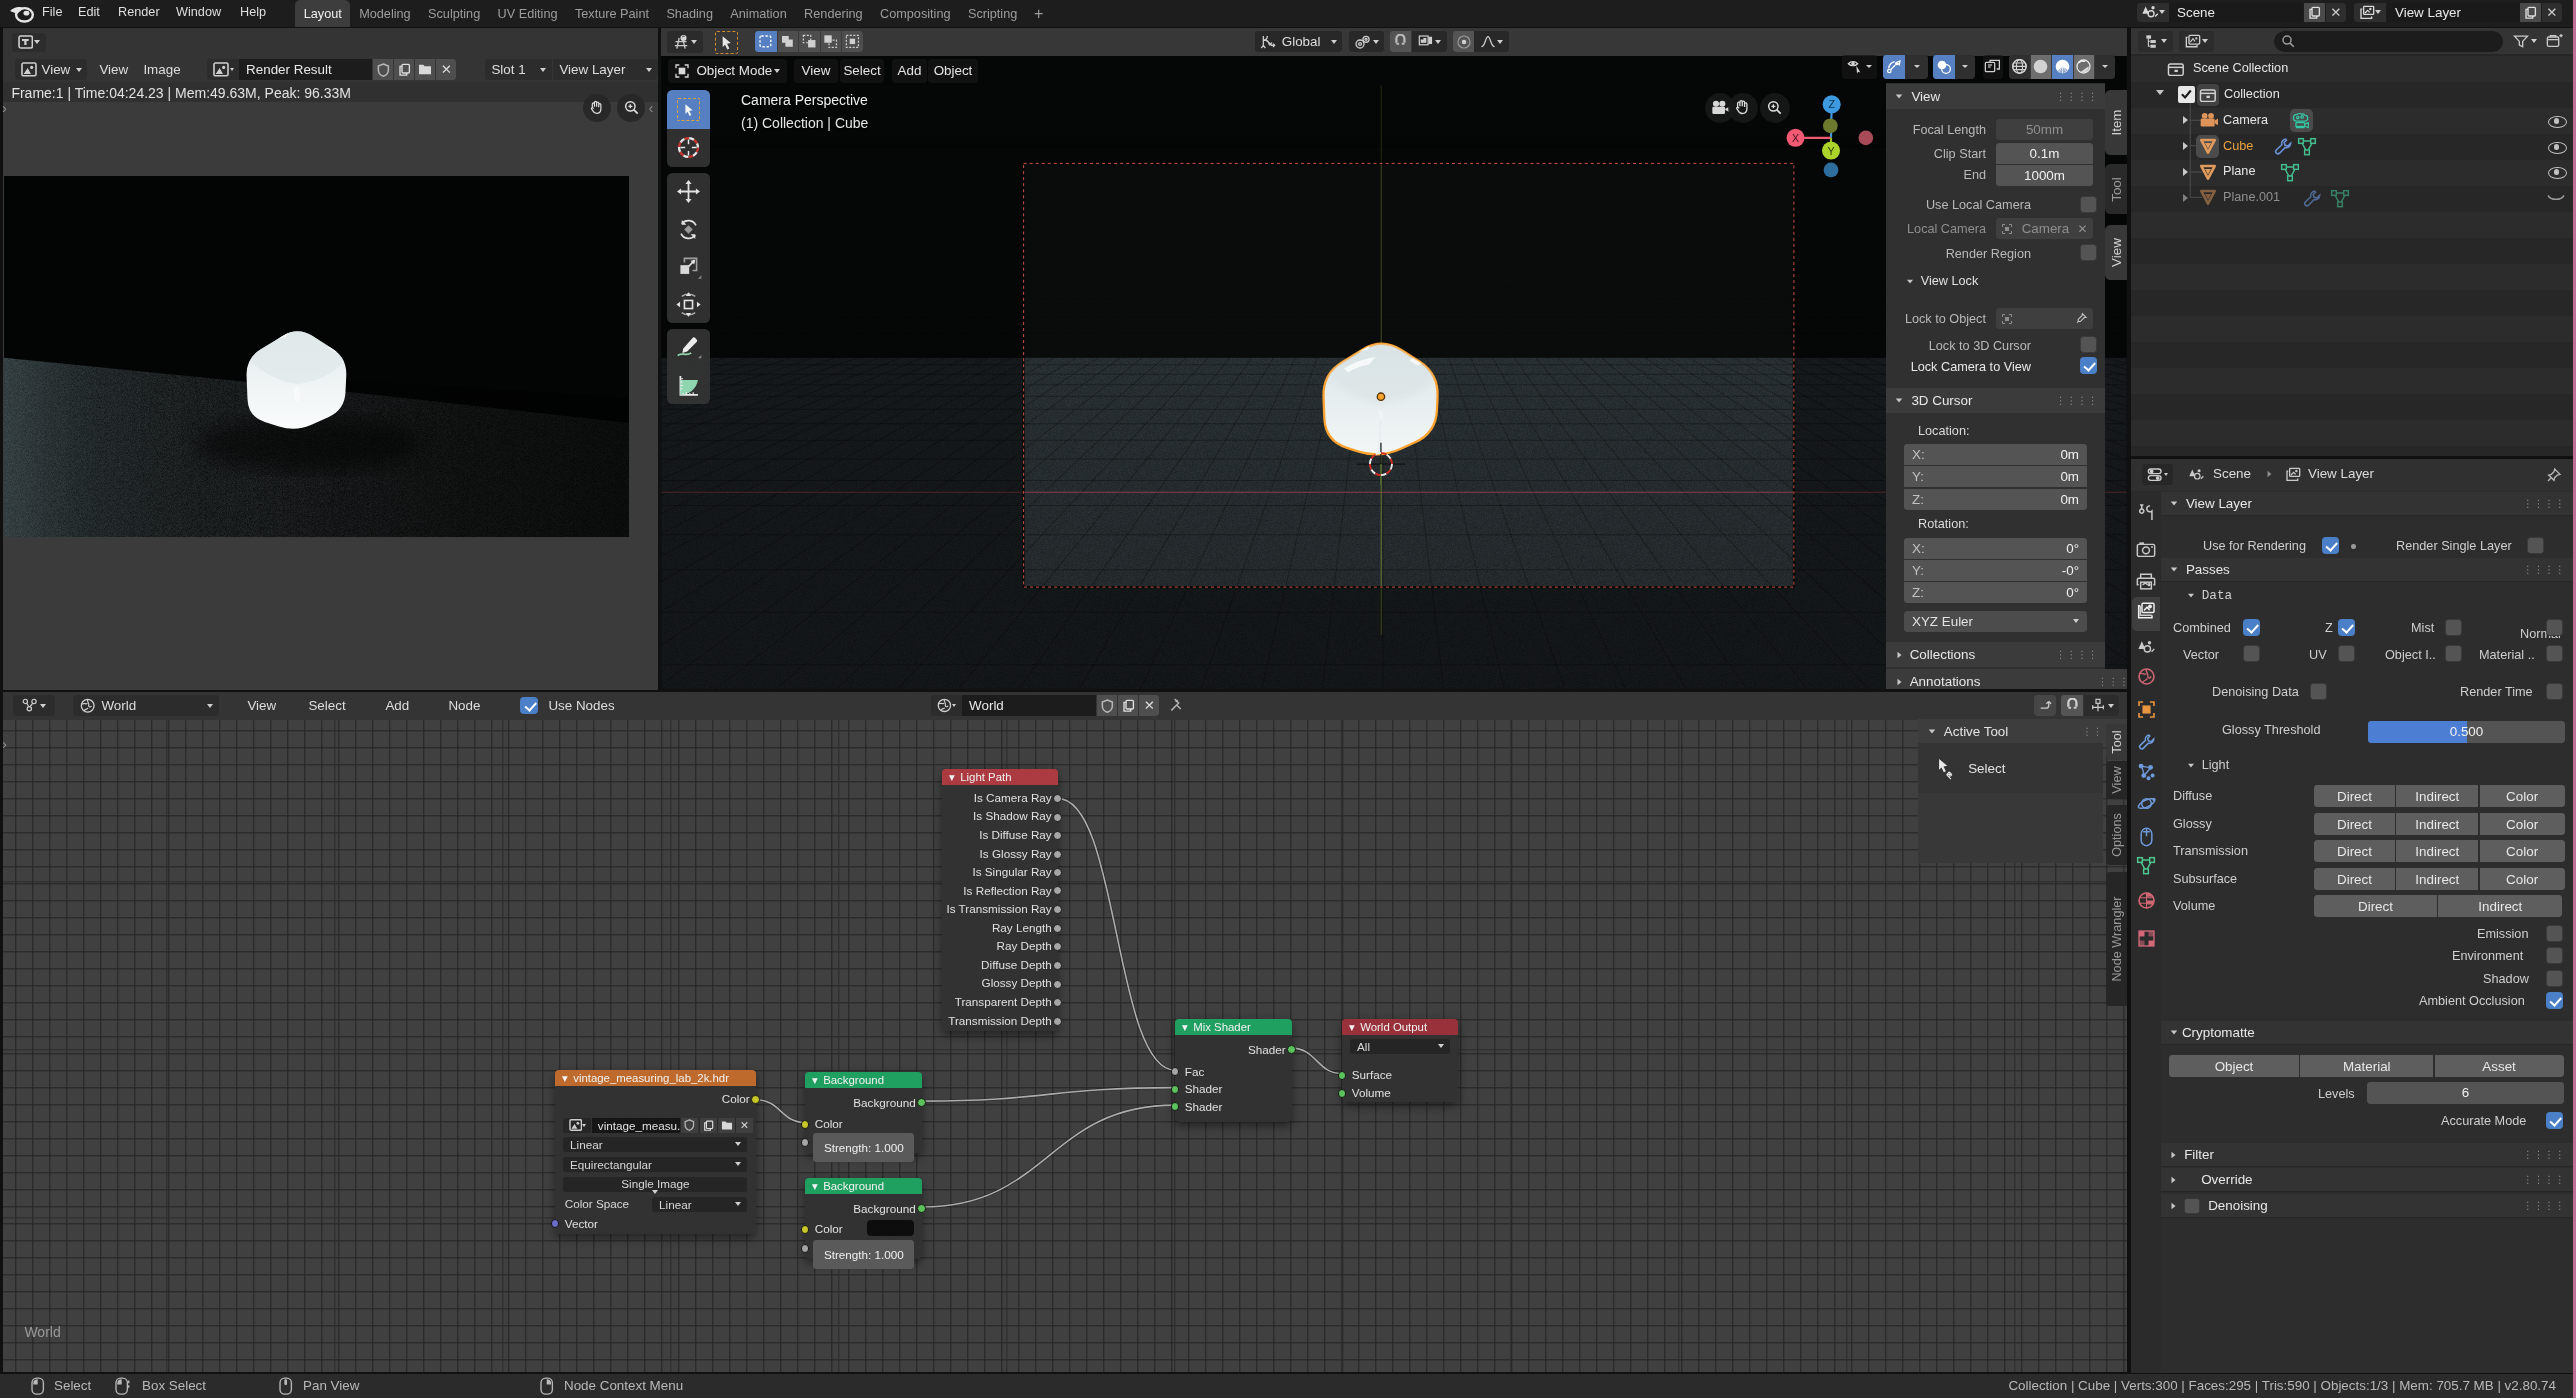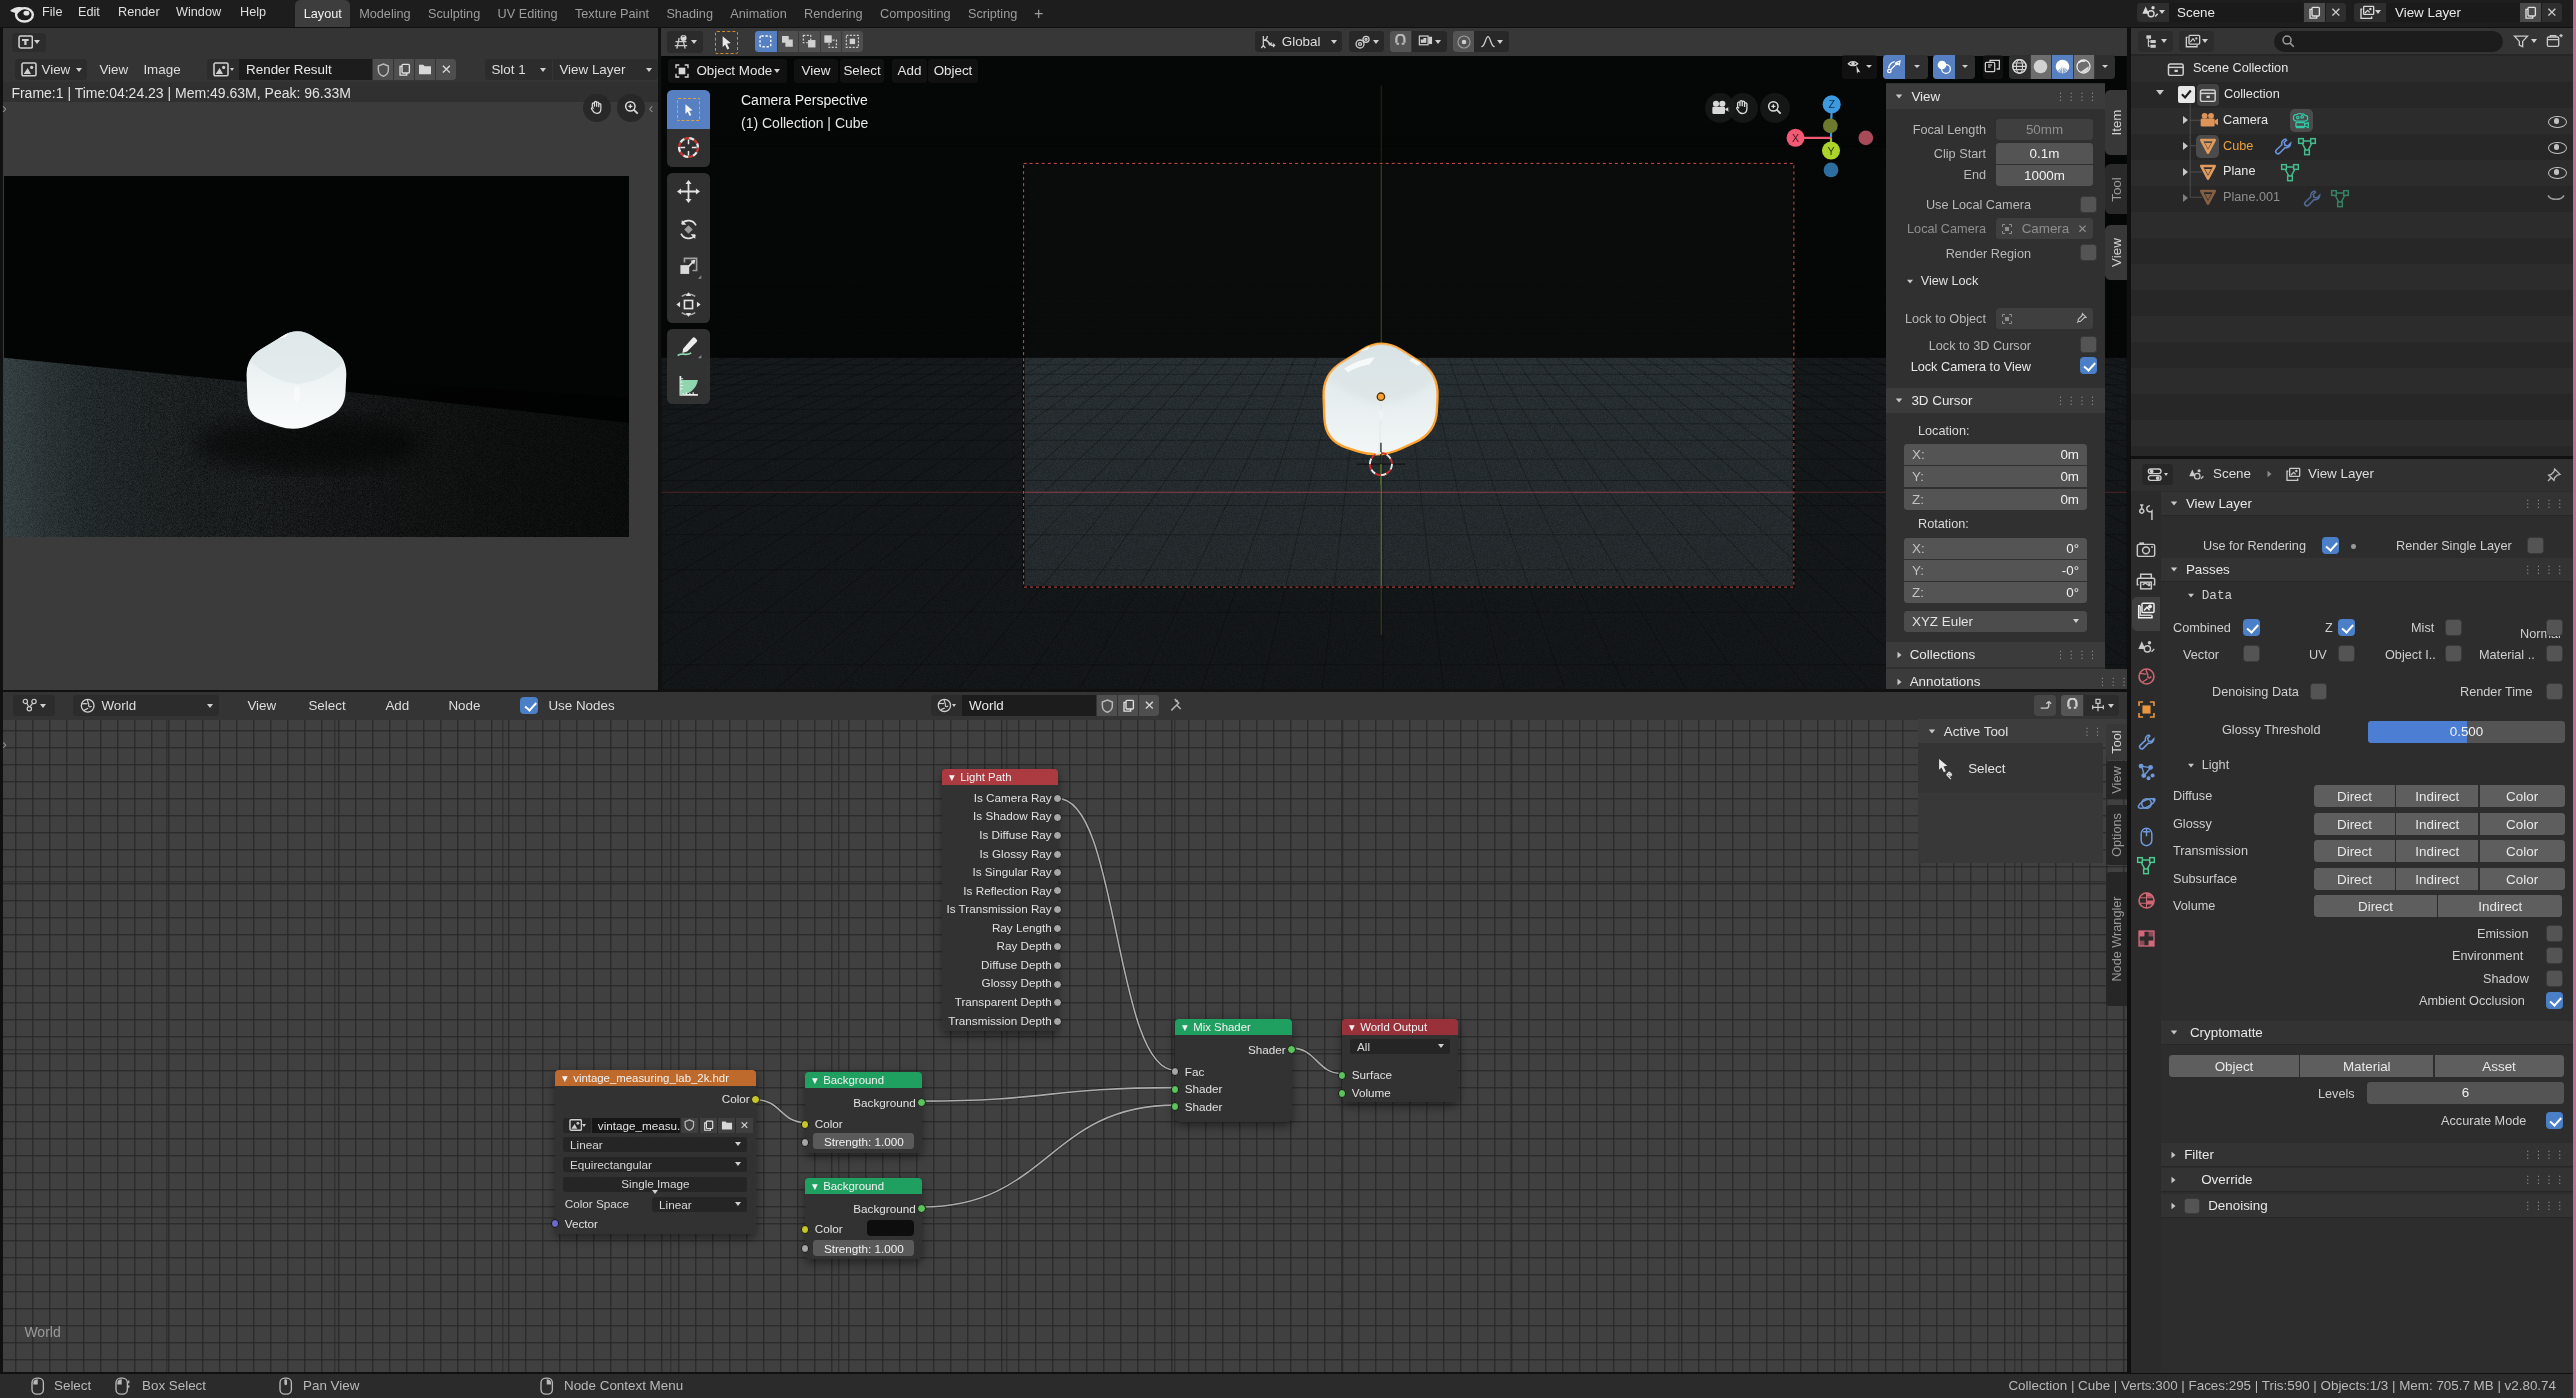--- a/index.html
+++ b/index.html
@@ -28,21 +28,21 @@
 .nhead { height:16px; border-radius:4px 4px 0 0; display:flex; align-items:center; color:#f2f2f2; font-size:11.4px; padding-left:6.7px; }
 .nout { position:absolute; right:6.7px; color:#e0e0e0; font-size:11.7px; white-space:nowrap; }
 .sock { position:absolute; width:8.7px; height:8.7px; border-radius:50%; border:1px solid #161616; }
 .sock.gray { background:#a5a5a5; }
 .sock.green { background:#5cc25c; }
 .sock.yellow { background:#c7c729; }
 .sock.vector { background:#6a6ac9; }
 .nbtn { height:14.8px; background:#3f3f3f; display:flex; align-items:center; justify-content:center; border-left:0.7px solid #2a2a2a; }
 .ndrop { height:14.8px; background:#252525; border-radius:2.7px; color:#d8d8d8; font-size:11.7px; display:flex; align-items:center; justify-content:space-between; padding:0 6.7px; }
 .nchev { border-left-width:3.4px !important; border-right-width:3.4px !important; border-top-width:4px !important; }
-.nslider { height:16px; background:#5a5a5a; border-radius:3.4px; color:#f0f0f0; font-size:11.7px; display:flex; align-items:center; justify-content:center; }
+.nslider { height:29px; background:#5a5a5a; border-radius:3.4px; color:#f0f0f0; font-size:11.7px; display:flex; align-items:center; justify-content:center; }
 
 .selmode { width:21.5px; background:#4e4e4e; display:flex; align-items:center; justify-content:center; border-left:0.7px solid #3a3a3a; }
 .vbtn { height:23.5px; background:rgba(22,22,22,0.72); border-radius:3.4px; display:flex; align-items:center; justify-content:center; font-size:13.4px; color:#e4e4e4; }
 .shbtn { width:21.5px; background:#6e6e6e; display:flex; align-items:center; justify-content:center; border-right:0.7px solid #3a3a3a; }
 .shbtn:first-child { background:#2f2f2f; }
 .shbtn:nth-child(2) { background:#6e6e6e; }
 .shbtn:last-child { background:#2f2f2f; border-right:none; }
 .tgroup { width:43px; background:#353535e8; border-radius:5.4px; display:flex; flex-direction:column; }
 .tbtn { flex:1; display:flex; align-items:center; justify-content:center; }
 .navc { width:30px; height:30px; border-radius:50%; background:rgba(26,26,26,0.82); display:flex; align-items:center; justify-content:center; }
@@ -1656,21 +1656,21 @@
     <span class="abs plbl" style="left:346px;top:468px;">Emission</span>
       <div class="abs cb" style="left:415px;top:466px;"></div>
     <span class="abs plbl" style="left:321px;top:490px;">Environment</span>
       <div class="abs cb" style="left:415px;top:488px;"></div>
     <span class="abs plbl" style="left:352px;top:513px;">Shadow</span>
       <div class="abs cb" style="left:415px;top:511px;"></div>
     <span class="abs plbl" style="left:288px;top:535px;">Ambient Occlusion</span>
       <div class="abs cb on" style="left:415px;top:533px;"></div>
     <div class="abs phdr" style="left:29.5px;top:562px;width:413px;"> 
         <span class="tri-d ptri"></span>
-        <span style="margin-left:12px;">Cryptomatte</span>
+        <span style="margin-left:4px;">Cryptomatte</span>
       </div>
     <div class="abs pseg" style="left:38px;top:596px;">
         <div style="width:130px;border-radius:3.4px 0 0 3.4px;">Object</div>
         <div style="width:133px;">Material</div>
         <div style="width:129px;border-radius:0 3.4px 3.4px 0;">Asset</div>
       </div>
     <span class="abs plbl" style="left:187px;top:628px;">Levels</span>
     <div class="abs" style="left:236px;top:623px;width:197px;height:22px;background:#545454;border-radius:3.4px;">
         <span style="position:absolute;left:0;width:197px;text-align:center;top:3.4px;font-size:13.4px;color:#f2f2f2;">6</span>
       </div>

